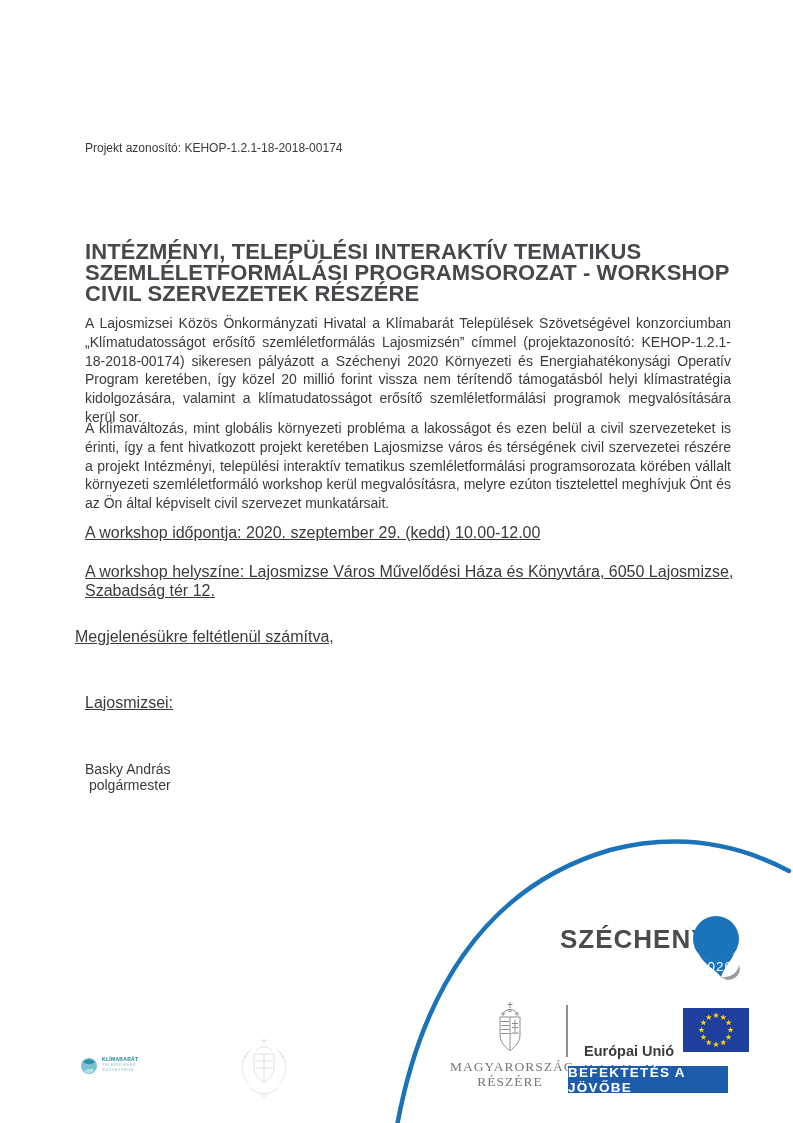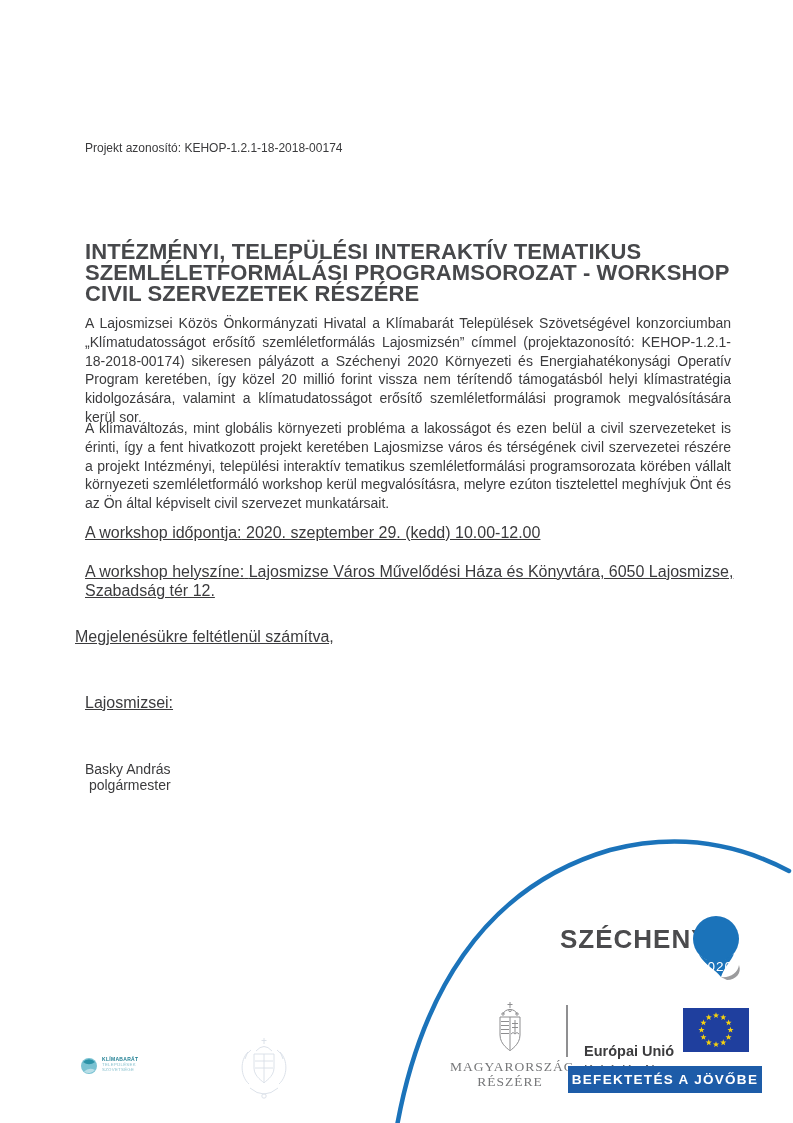--- a/index.html
+++ b/index.html
@@ -138,21 +138,21 @@
       <use href="#eustar" transform="translate(40.25,34.56)"></use>
       <use href="#eustar" transform="translate(33,36.5)"></use>
       <use href="#eustar" transform="translate(25.75,34.56)"></use>
       <use href="#eustar" transform="translate(20.44,29.25)"></use>
       <use href="#eustar" transform="translate(18.5,22)"></use>
       <use href="#eustar" transform="translate(20.44,14.75)"></use>
       <use href="#eustar" transform="translate(25.75,9.44)"></use>
     </svg>
   </div>
 
-  <div class="banner abs" style="left:568px;top:1066px;width:194px;height:27px;">BEFEKTETÉS A JÖVŐBE</div>
+  <div class="banner abs" style="left:568px;top:1066px;width:160px;height:27px;">BEFEKTETÉS A JÖVŐBE</div>
 
   <div class="abs" style="left:80px;top:1056px;">
     <svg class="abs" style="left:0;top:1px;" width="18" height="18" viewBox="0 0 18 18" aria-hidden="true">
       <circle cx="9" cy="9" r="8" fill="#79c2d2"></circle>
       <path d="M3,5 a8 8 0 0 1 12,0 q-6,4.5 -12,0 Z" fill="#2c93a8"></path>
       <path d="M4,14.5 a8 8 0 0 0 11,-1.5 q-6,-3 -11,1.5 Z" fill="#b9dfe8"></path>
     </svg>
     <div class="abs" style="left:22px;top:0px;width:50px;">
       <div class="klima-text1">KLÍMABARÁT</div>
       <div class="klima-text2">TELEPÜLÉSEK</div>

